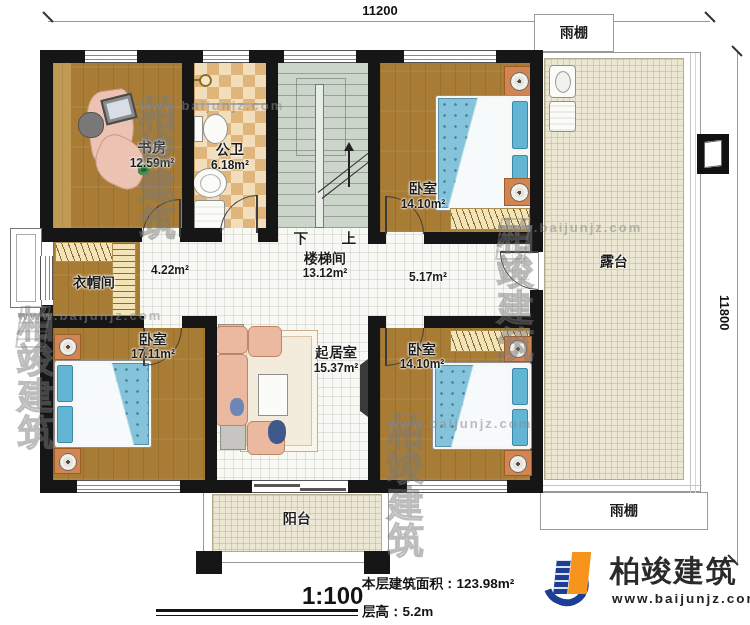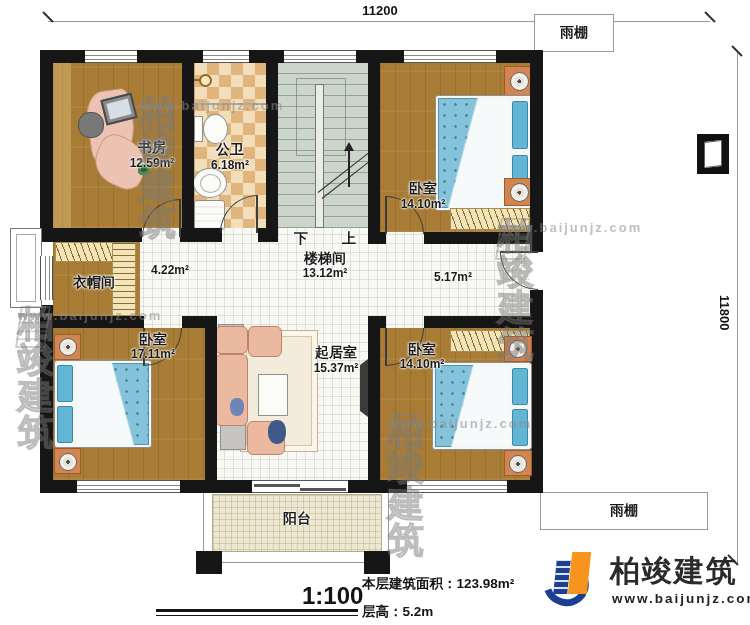--- a/index.html
+++ b/index.html
@@ -76,20 +76,31 @@
   <div class="tick" style="left:726px;top:559px;"></div>
   <div class="dimtext" style="left:710px;top:283px;width:22px;height:60px;writing-mode:vertical-rl;">11800</div>
 
   <div class="canopy" style="left:534px;top:14px;width:80px;height:38px;">
     <span>雨棚</span>
   </div>
   <div class="canopy" style="left:540px;top:492px;width:168px;height:38px;">
     <span>雨棚</span>
   </div>
 
+  <div style="left:538px;top:52px;width:163px;height:440px;background:#fff;border:1px solid #999;">
+    <div class="beige" style="left:5px;top:5px;width:140px;height:422px;border:1px solid #b3ab8d;"></div>
+    <div style="left:151px;top:0;width:1px;height:440px;background:#c6c6c0;"></div>
+    <div style="left:156px;top:0;width:1px;height:440px;background:#d8d8d2;"></div>
+    <div style="left:0;top:432px;width:163px;height:1px;background:#c6c6c0;"></div>
+    <div class="fixture" style="left:10px;top:12px;width:27px;height:33px;border-radius:4px;">
+      <div style="left:5px;top:5px;width:16px;height:22px;border:1px solid #999;border-radius:50%;background:#f1f1ee;"></div>
+    </div>
+    <div class="fixture" style="left:10px;top:48px;width:27px;height:31px;border-radius:3px;background-image:repeating-linear-gradient(0deg,rgba(0,0,0,.06) 0 2px,transparent 2px 6px);"></div>
+    <div class="lbl room-name" style="left:0;top:200px;width:150px;">露台</div>
+  </div>
   <div style="left:697px;top:134px;width:32px;height:40px;background:#111;">
     <div style="left:7px;top:7px;width:18px;height:26px;background:#fff;border:1px solid #666;transform:skewY(-7deg);"></div>
   </div>
 
   <div style="left:203px;top:487px;width:186px;height:76px;background:#fff;border:1px solid #999;">
     <div class="beige" style="left:8px;top:6px;width:170px;height:58px;border:1px solid #b3ab8d;"></div>
     <div class="lbl room-name" style="left:0;top:22px;width:186px;">阳台</div>
   </div>
   <div class="wall" style="left:196px;top:551px;width:26px;height:23px;"></div>
   <div class="wall" style="left:364px;top:551px;width:26px;height:23px;"></div>
@@ -236,21 +247,21 @@
   <div class="lbl room-name" style="left:200px;top:141px;width:60px;">公卫</div>
   <div class="lbl room-area" style="left:200px;top:158px;width:60px;">6.18m²</div>
   <div class="lbl room-name" style="left:288px;top:230px;width:26px;">下</div>
   <div class="lbl room-name" style="left:336px;top:230px;width:26px;">上</div>
   <div class="lbl room-name" style="left:292px;top:250px;width:66px;">楼梯间</div>
   <div class="lbl room-area" style="left:292px;top:266px;width:66px;">13.12m²</div>
   <div class="lbl room-name" style="left:394px;top:180px;width:58px;">卧室</div>
   <div class="lbl room-area" style="left:390px;top:197px;width:66px;">14.10m²</div>
   <div class="lbl room-name" style="left:48px;top:274px;width:92px;">衣帽间</div>
   <div class="lbl room-area" style="left:140px;top:263px;width:60px;">4.22m²</div>
-  <div class="lbl room-area" style="left:423px;top:270px;width:60px;">5.17m²</div>
+  <div class="lbl room-area" style="left:398px;top:270px;width:60px;">5.17m²</div>
   <div class="lbl room-name" style="left:124px;top:331px;width:58px;">卧室</div>
   <div class="lbl room-area" style="left:121px;top:347px;width:64px;">17.11m²</div>
   <div class="lbl room-name" style="left:300px;top:344px;width:72px;">起居室</div>
   <div class="lbl room-area" style="left:303px;top:361px;width:66px;">15.37m²</div>
   <div class="lbl room-name" style="left:393px;top:341px;width:58px;">卧室</div>
   <div class="lbl room-area" style="left:389px;top:357px;width:66px;">14.10m²</div>
 
   <div class="wm" style="left:140px;top:96px;">
     <span class="wm-glyph"></span>
     <span>

